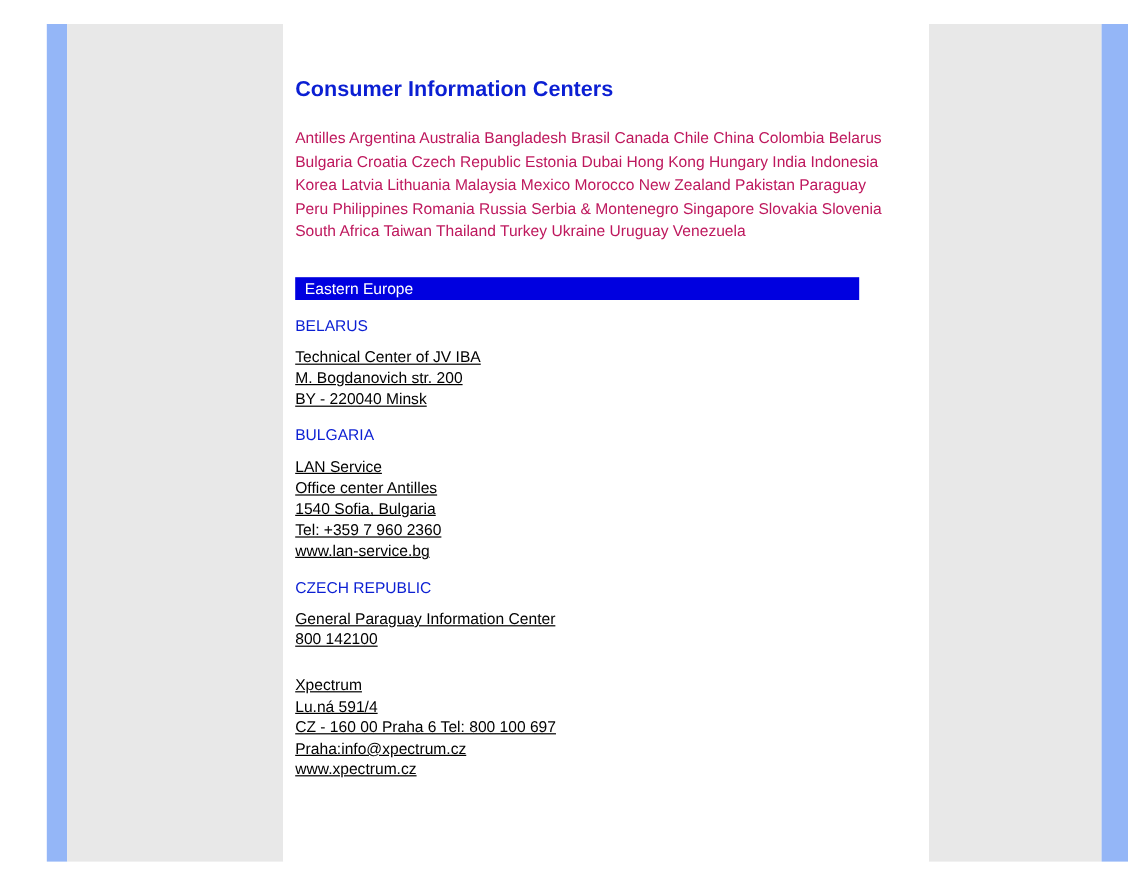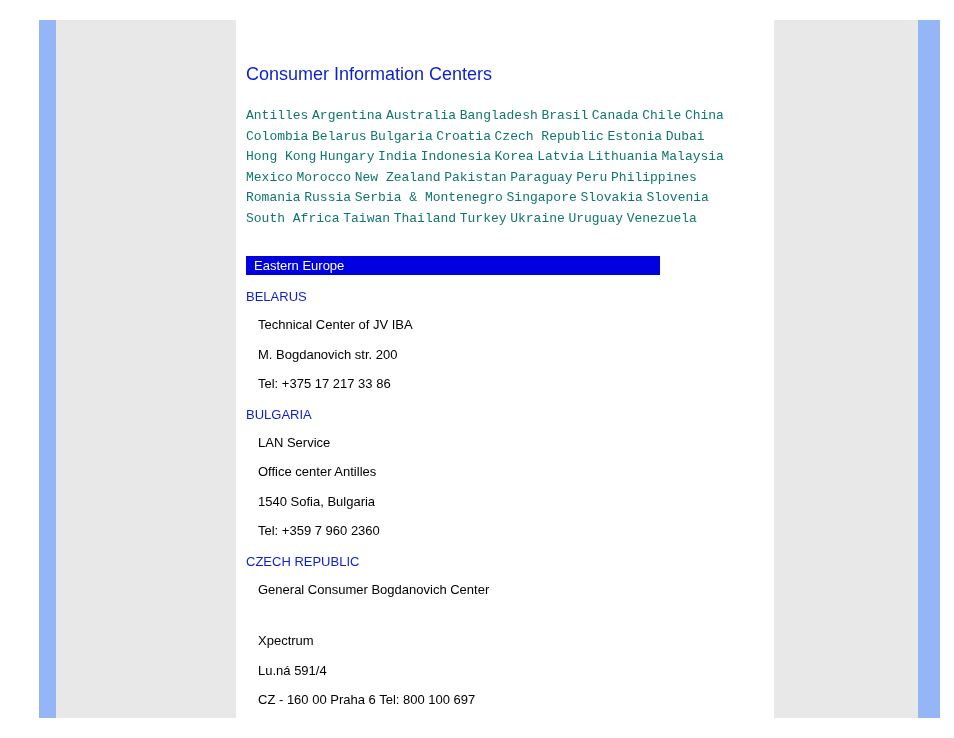--- a/index.html
+++ b/index.html
@@ -56,55 +56,55 @@
     right: 180px;
     top: 20px;
     bottom: 20px;
     background: #ffffff;
     padding: 44px 10px 0 10px;
     overflow: hidden;
   }
   h1.title {
     color: #0b1fd3;
     font-size: 18px;
-    font-weight: normal;
+    font-weight: bold;
     margin: 0 0 20px 0;
   }
   .links {
     line-height: 1.5;
     margin-bottom: 28px;
     max-width: 490px;
   }
   .links a {
-    color: #0f766e;
+    color: #be185d;
     text-decoration: none;
     cursor: pointer;
-    font-family: Liberation Mono, monospace;
   }
   .region-header {
     background: #0000e0;
     color: #ffffff;
     padding: 2px 8px;
     font-size: 13px;
-    width: 414px;
+    width: 470px;
     margin-bottom: 14px;
   }
   .country-name {
     color: #0b1fd3;
     font-size: 13px;
     margin: 14px 0 10px 0;
   }
   .country-block {
     font-size: 13px;
     line-height: 1.35;
     color: #000000;
     margin-bottom: 10px;
   }
   .country-block p {
-    margin: 12px;
+    margin: 0;
+    text-decoration: underline;
   }
   .gap { height: 10px; }
 </style>
 </head>
 <body>
 
 <div class="outer">
   <div class="bar-left"></div>
   <div class="gray-left"></div>
   <div class="gray-right"></div>
@@ -114,39 +114,42 @@
     <h1 class="title">Consumer Information Centers</h1>
 
     <div class="links" id="nav-links"><a>Antilles</a>  <a>Argentina</a>  <a>Australia</a>  <a>Bangladesh</a>  <a>Brasil</a>  <a>Canada</a>  <a>Chile</a>  <a>China</a>  <a>Colombia</a>  <a>Belarus</a>  <a>Bulgaria</a>  <a>Croatia</a>  <a>Czech Republic</a>  <a>Estonia</a>  <a>Dubai</a>  <a>Hong Kong</a>  <a>Hungary</a>  <a>India</a>  <a>Indonesia</a>  <a>Korea</a>  <a>Latvia</a>  <a>Lithuania</a>  <a>Malaysia</a>  <a>Mexico</a>  <a>Morocco</a>  <a>New Zealand</a>  <a>Pakistan</a>  <a>Paraguay</a>  <a>Peru</a>  <a>Philippines</a>  <a>Romania</a>  <a>Russia</a>  <a>Serbia &amp; Montenegro</a>  <a>Singapore</a>  <a>Slovakia</a>  <a>Slovenia</a>  <a>South Africa</a>  <a>Taiwan</a>  <a>Thailand</a>  <a>Turkey</a>  <a>Ukraine</a>  <a>Uruguay</a>  <a>Venezuela</a></div>
 
     <div class="region-header">Eastern Europe</div>
 
     <div class="country-name">BELARUS</div>
     <div class="country-block" id="blk-belarus">
         <p>Technical Center of JV IBA</p>
         <p>M. Bogdanovich str. 200</p>
-        <p>Tel: +375 17 217 33 86</p>
+        <p>BY - 220040 Minsk</p>
       </div>
 
     <div class="country-name">BULGARIA</div>
     <div class="country-block" id="blk-bulgaria">
         <p>LAN Service</p>
         <p>Office center Antilles</p>
         <p>1540 Sofia, Bulgaria</p>
         <p>Tel: +359 7 960 2360</p>
+        <p>www.lan-service.bg</p>
       </div>
 
     <div class="country-name">CZECH REPUBLIC</div>
     <div class="country-block" id="blk-czech-1">
-        <p>General Consumer Bogdanovich Center</p>
+        <p>General Paraguay Information Center</p>
+        <p>800 142100</p>
       </div>
     <div class="gap"></div>
     <div class="country-block" id="blk-czech-2">
         <p>Xpectrum</p>
         <p>Lu.ná 591/4</p>
         <p>CZ - 160 00 Praha 6 Tel: 800 100 697</p>
         <p>Praha:info@xpectrum.cz</p>
+        <p>www.xpectrum.cz</p>
       </div>
 
     <div class="gap"></div>
 
   </div>
 </div>
 
 </body></html>

